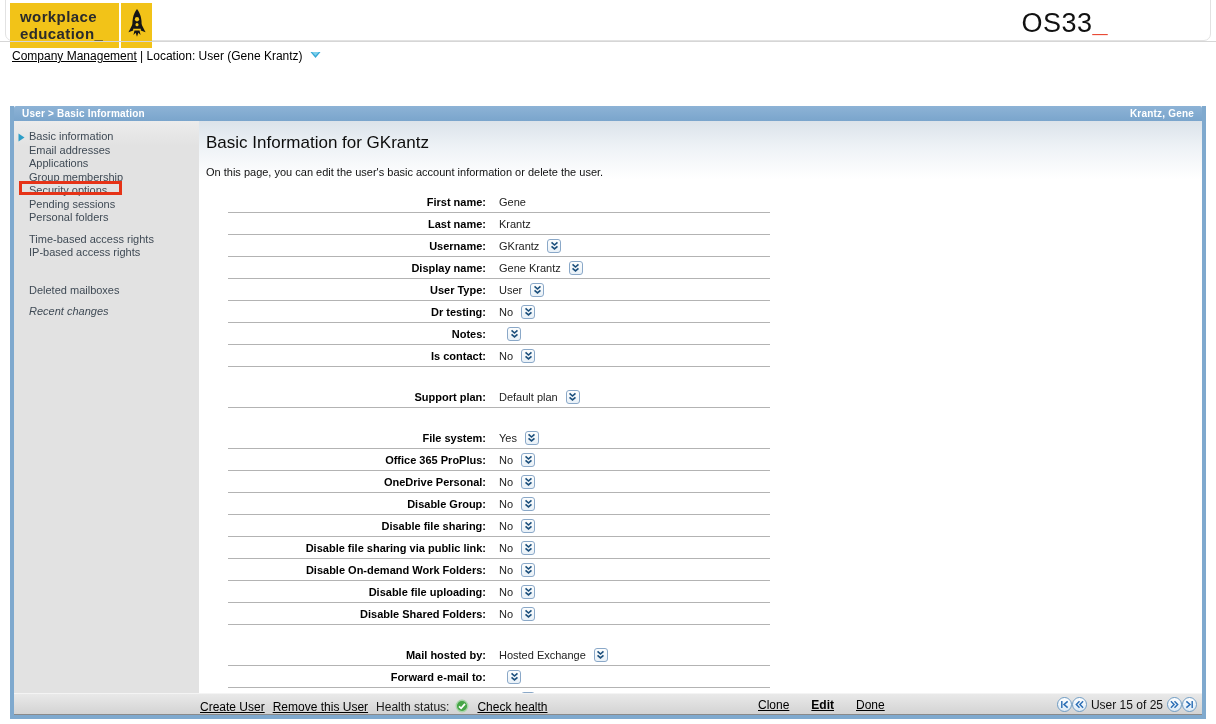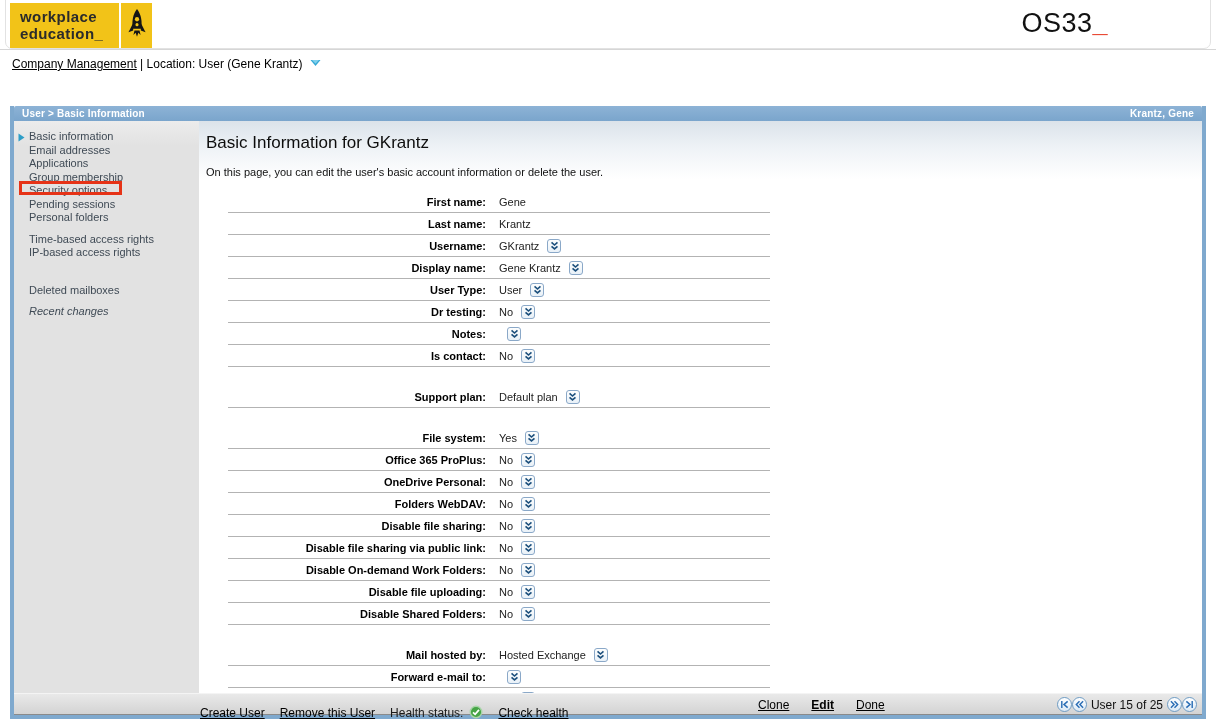--- a/index.html
+++ b/index.html
@@ -1,20 +1,20 @@
 <!DOCTYPE html>
 <html><head>
 <meta charset="utf-8">
 <style>
   * { box-sizing: border-box; margin: 0; padding: 0; }
   html, body { width: 1216px; height: 724px; overflow: hidden; background: #fff;
     font-family: "Liberation Sans", sans-serif; color: #1a1a1a; }
 
   
-  .top-band { position: relative; height: 50px; background: #fff; }
+  .top-band { position: relative; height: 42px; background: #fff; }
   .top-panel { position: absolute; left: 5px; right: 5px; top: -8px; bottom: 1px;
     border: 1px solid #e2e2e2; border-radius: 0 0 7px 7px; }
   .top-rule { position: absolute; left: 0; right: 0; bottom: 0; height: 1px; background: #d6d6d6; }
   .logo-box { position: absolute; left: 10px; top: 3px; width: 142px; height: 45px;
     background: #f2c318; display: flex; align-items: stretch; cursor: pointer; }
   .logo-text { padding: 5px 0 0 10px; font-size: 15px; font-weight: 600; color: #2b2b2b;
     line-height: 17px; letter-spacing: .4px; flex: 1; }
   .logo-rocket { width: 33px; border-left: 2px solid #fff; display: flex; align-items: center; justify-content: center; }
   .brand { position: absolute; right: 108px; top: 8px; font-size: 27px; letter-spacing: .5px;
     color: #111; font-weight: 500; }
@@ -58,21 +58,21 @@
   .fgap { height: 19px; }
   .dd-btn { margin-left: 8px; width: 14px; height: 14px; border: 1px solid #8aa8c8; border-radius: 3px;
     background: linear-gradient(#fdfefe,#e9f1f8); display: inline-flex; align-items: center;
     justify-content: center; cursor: pointer; flex: none; }
 
   
   .footer { position: absolute; left: 0; right: 0; bottom: 0; height: 22px;
     background: linear-gradient(#e9e9e9,#d3d3d3); border-top: 1px solid #f4f4f4;
     border-bottom: 1px solid #8a8a8a; font-size: 12px; }
   .footer a { color: #000; text-decoration: underline; cursor: pointer; }
-  .f-left { position: absolute; left: 186px; top: 8px; height: 21px; display: flex; align-items: center; gap: 15px; }
+  .f-left { position: absolute; left: 186px; top: 2px; height: 21px; display: flex; align-items: center; gap: 8px; }
   .f-health { display: flex; align-items: center; gap: 6px; }
   .f-mid { position: absolute; left: 744px; top: 0; height: 21px; display: flex; align-items: center; gap: 22px; }
   .f-mid .bold { font-weight: bold; }
   .f-pager { position: absolute; right: 5px; top: 0; height: 21px; display: flex; align-items: center; }
   .pager-text { font-size: 12px; color: #111; margin: 0 4px; }
   .pg-btn { width: 15px; height: 15px; border-radius: 50%; border: 1px solid #6f9cc4;
     background: linear-gradient(#ffffff,#dce9f5); display: inline-flex; align-items: center;
     justify-content: center; cursor: pointer; }
 </style>
 </head>
@@ -253,21 +253,21 @@
             <span class="flabel">OneDrive Personal:</span>
             <span class="fvalue">No</span>
             <span class="dd-btn">
               <svg width="9" height="10" viewBox="0 0 10 10">
                 <path d="M1.7 1 L5 3.9 L8.3 1" stroke="#1c4f7c" stroke-width="1.8" fill="none"></path>
                 <path d="M1.7 5.4 L5 8.3 L8.3 5.4" stroke="#1c4f7c" stroke-width="1.8" fill="none"></path>
               </svg>
             </span>
           </div>
           <div class="frow">
-            <span class="flabel">Folders WebDAV:</span>
+            <span class="flabel">Disable Group:</span>
             <span class="fvalue">No</span>
             <span class="dd-btn">
               <svg width="9" height="10" viewBox="0 0 10 10">
                 <path d="M1.7 1 L5 3.9 L8.3 1" stroke="#1c4f7c" stroke-width="1.8" fill="none"></path>
                 <path d="M1.7 5.4 L5 8.3 L8.3 5.4" stroke="#1c4f7c" stroke-width="1.8" fill="none"></path>
               </svg>
             </span>
           </div>
           <div class="frow">
             <span class="flabel">Disable file sharing:</span>

